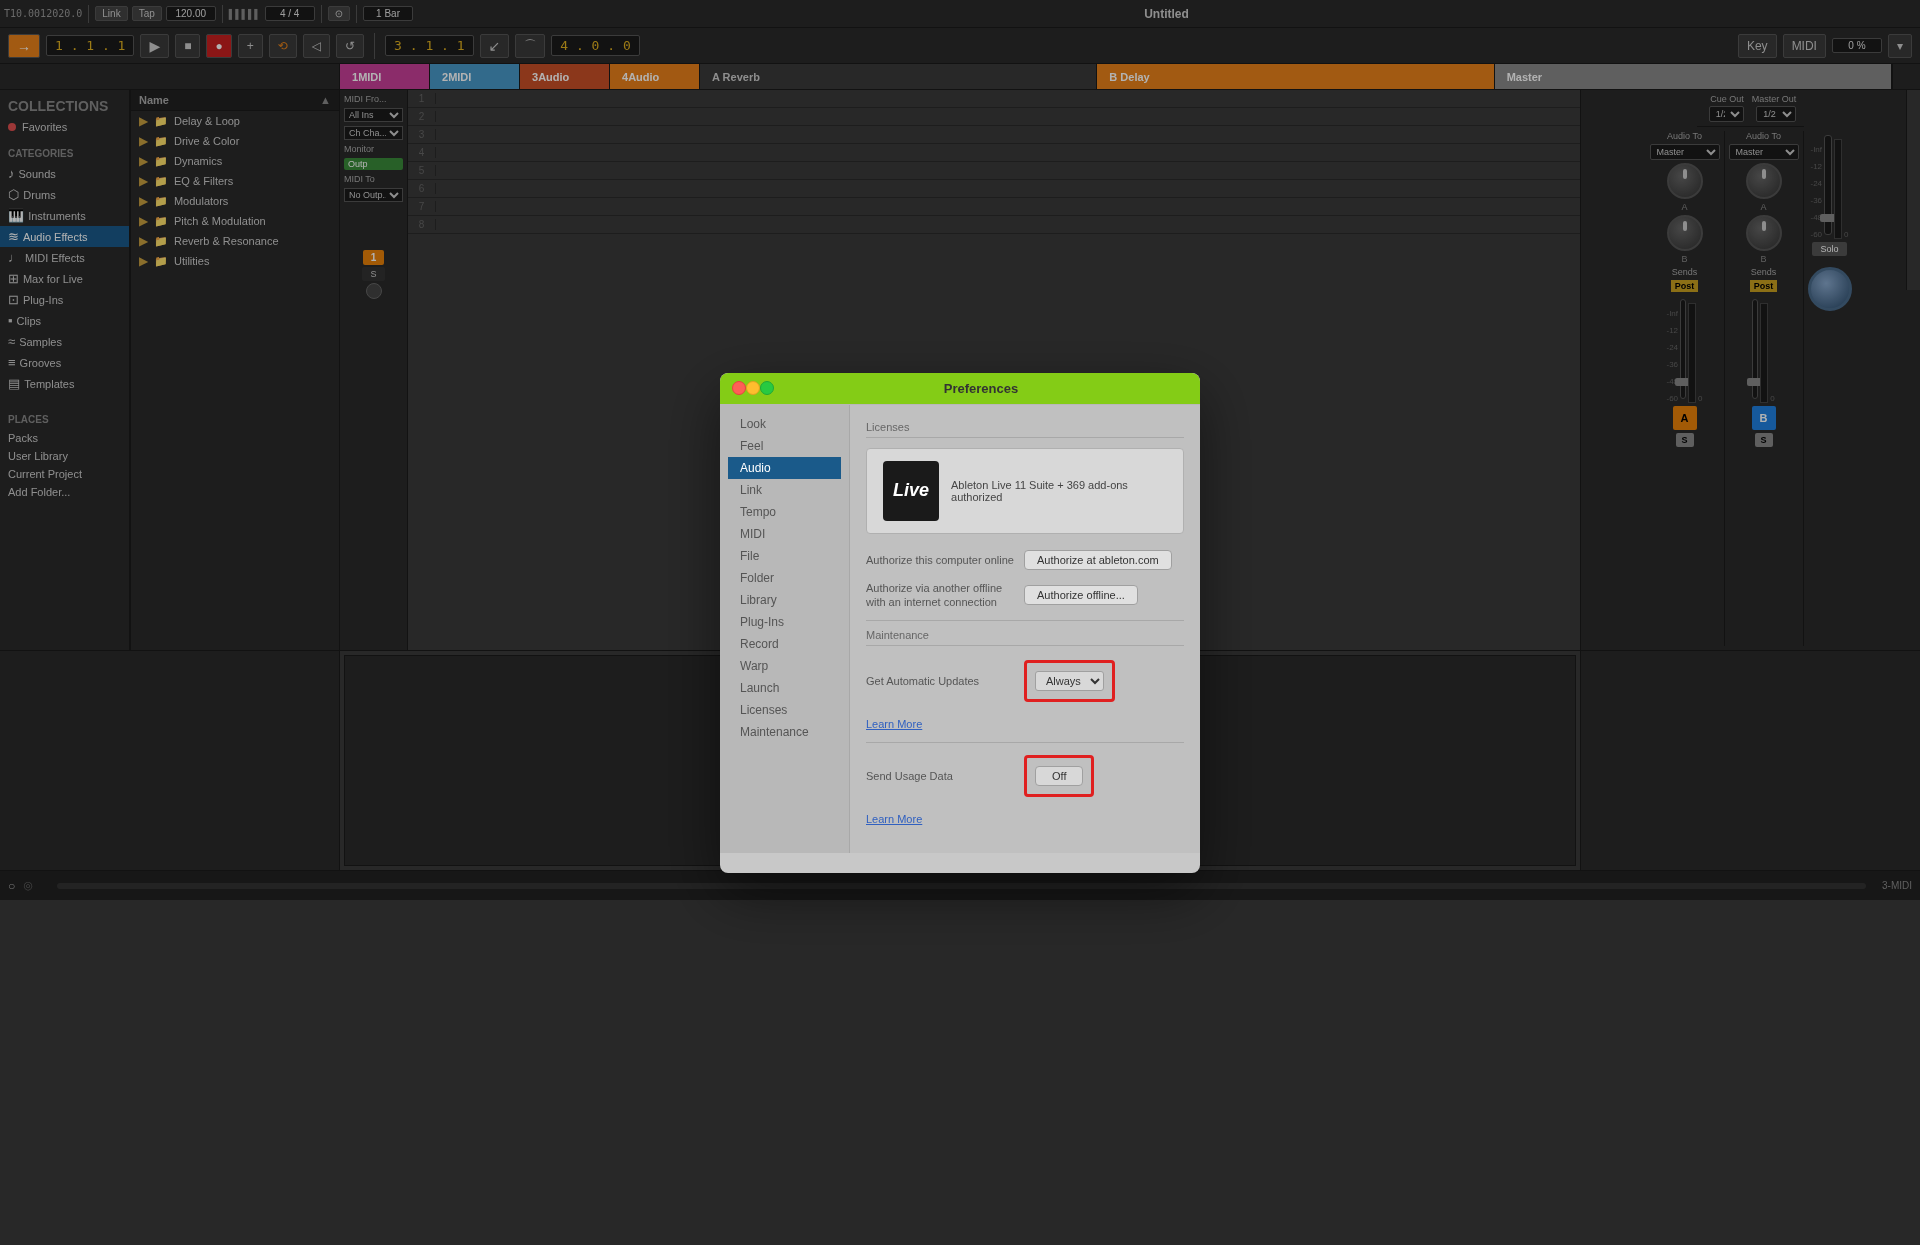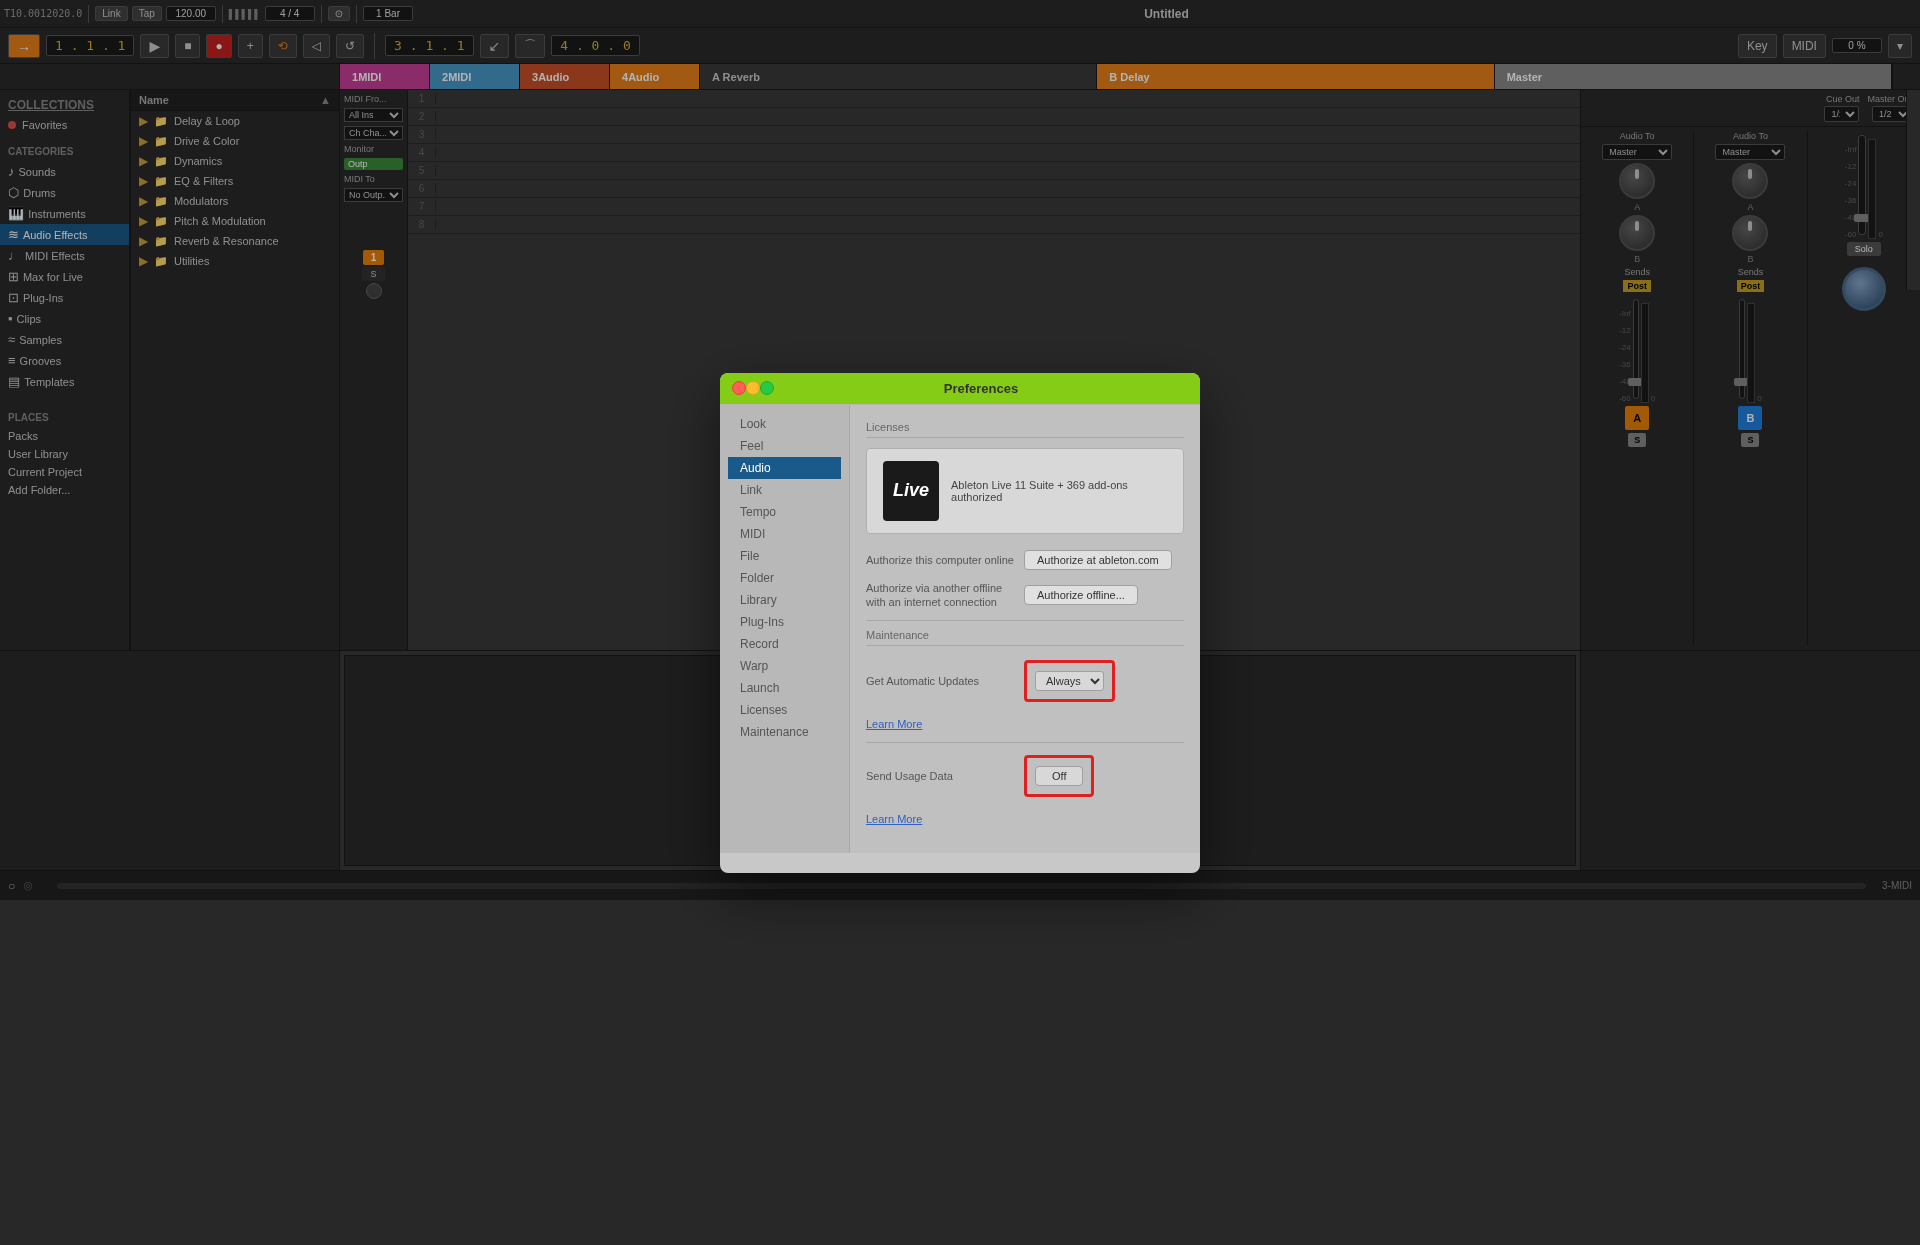--- a/index.html
+++ b/index.html
@@ -29,21 +29,21 @@
     .track-tab-delay { background: #e8821a; color: #fff; flex: 1; }
     .track-tab-master { background: #888; color: #fff; flex: 1; }
 
     
     .left-panel { width: 340px; display: flex; flex-direction: column; background: #2a2a2a; border-right: 1px solid #1a1a1a; flex-shrink: 0; }
     .search-bar { padding: 4px 6px; background: #222; border-bottom: 1px solid #1a1a1a; }
     .search-input { width: 100%; background: #333; border: 1px solid #555; color: #ccc; padding: 3px 8px; border-radius: 10px; font-size: 11px; }
 
     .panel-sections { display: flex; flex: 1; overflow: hidden; }
     .collections-panel { width: 130px; border-right: 1px solid #1a1a1a; overflow-y: auto; padding: 4px 0; flex-shrink: 0; }
-    .collections-title { font-size: 12px; color: #888; padding: 4px 8px; font-weight: 600; text-transform: uppercase; text-decoration: underline; }
+    .collections-title { font-size: 14px; color: #888; padding: 4px 8px; font-weight: 600; text-transform: uppercase; }
     .collection-item { display: flex; align-items: center; padding: 3px 8px; cursor: pointer; font-size: 11px; gap: 6px; }
     .collection-dot { width: 8px; height: 8px; border-radius: 50%; background: #e05050; flex-shrink: 0; }
     .categories-title { font-size: 10px; color: #888; padding: 4px 8px; font-weight: 600; text-transform: uppercase; }
     .category-item { display: flex; align-items: center; padding: 3px 8px; cursor: pointer; font-size: 11px; gap: 4px; }
     .category-item.active { background: #1a5a8a; color: #fff; }
     .cat-icon { font-size: 13px; }
 
     .browser-panel { flex: 1; overflow-y: auto; border-left: 1px solid #1a1a1a; }
     .browser-header { display: flex; align-items: center; justify-content: space-between; padding: 4px 8px; background: #222; border-bottom: 1px solid #1a1a1a; }
     .browser-header-name { font-size: 11px; color: #aaa; font-weight: 600; }
@@ -333,21 +333,21 @@
         <div style="display:flex;align-items:center;height:18px;border-bottom:1px solid #2a2a2a;background:#3a3a3a;">
           <div style="width:28px;text-align:center;font-size:10px;color:#666;border-right:1px solid #2a2a2a;">7</div>
         </div>
         <div style="display:flex;align-items:center;height:18px;border-bottom:1px solid #2a2a2a;background:#3a3a3a;">
           <div style="width:28px;text-align:center;font-size:10px;color:#666;border-right:1px solid #2a2a2a;">8</div>
         </div>
       </div>
     </div>
   </div>
 
-  <div style="width:340px;background:#2a2a2a;border-left:1px solid #1a1a1a;display:flex;flex-direction:column;">
+  <div style="width:340px;background:#2a2a2a;border-left:1px solid #1a1a1a;display:flex;flex-direction:column;align-items:center;">
 
     <div style="padding:4px 8px;border-bottom:1px solid #1a1a1a;">
       <div style="display:flex;justify-content:flex-end;gap:8px;align-items:center;">
         <div style="display:flex;flex-direction:column;align-items:flex-end;gap:2px;">
           <span style="font-size:9px;color:#aaa;">Cue Out</span>
           <select class="mixer-dropdown">
             <option>1/2</option>
           </select>
         </div>
         <div style="display:flex;flex-direction:column;align-items:flex-end;gap:2px;">

